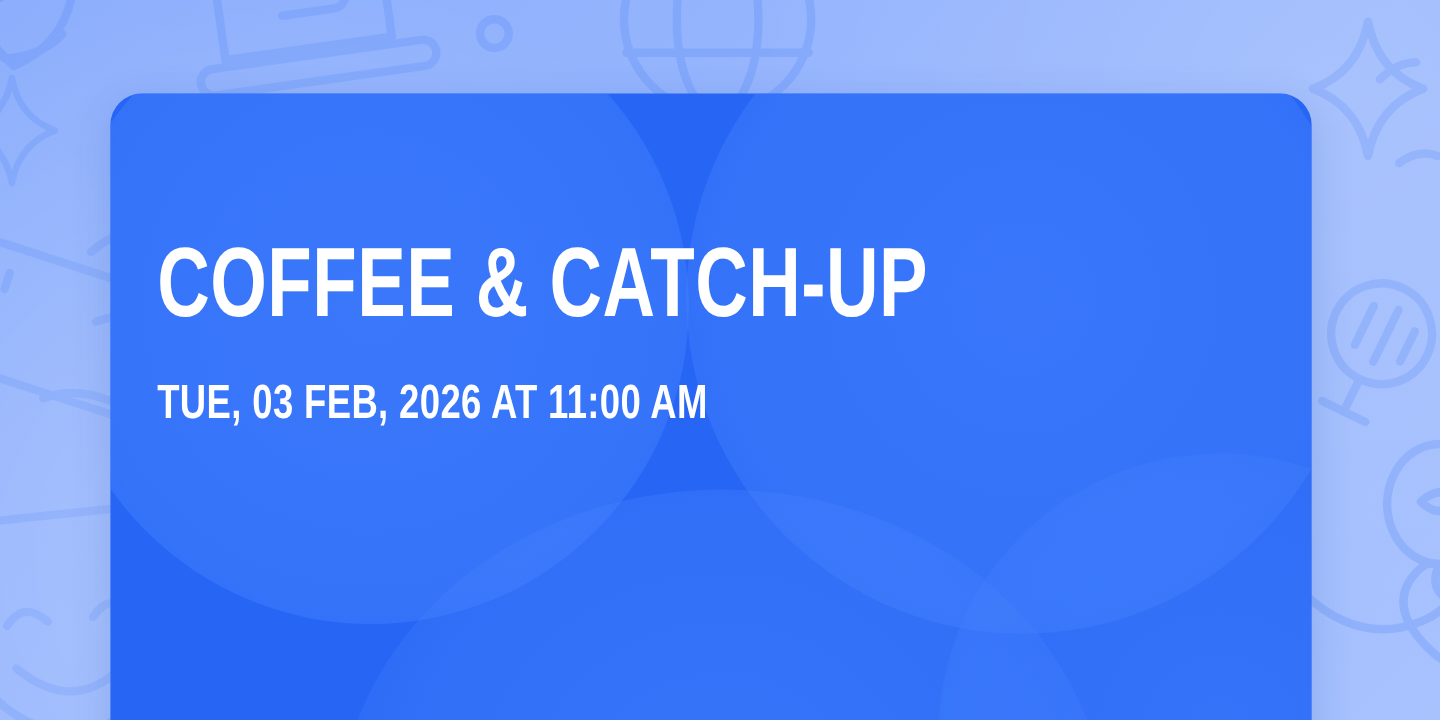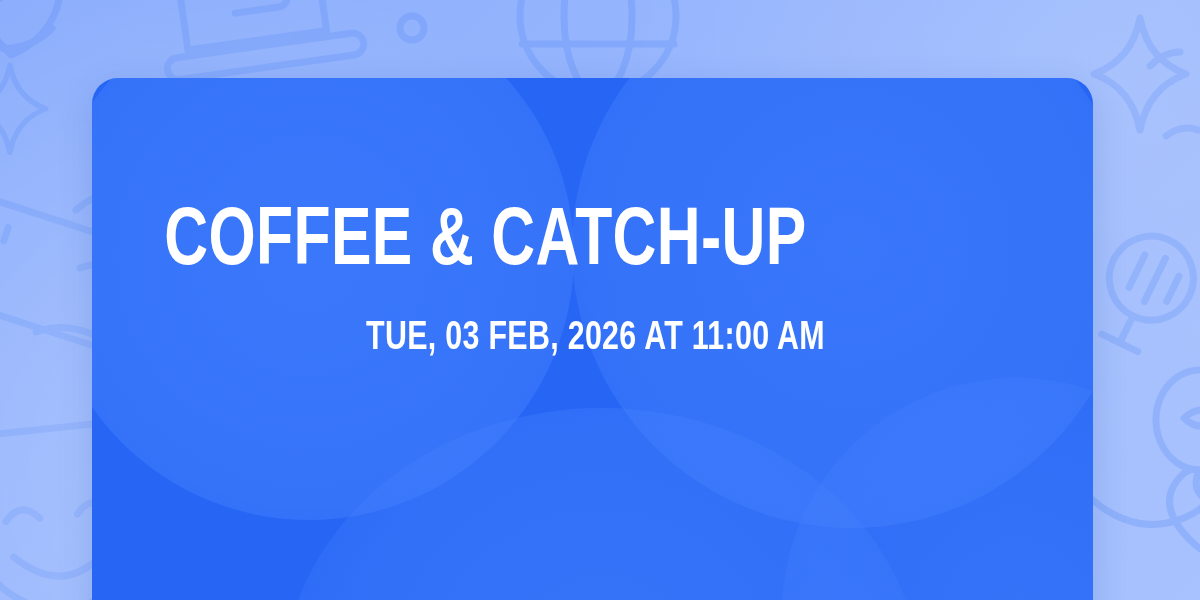--- a/index.html
+++ b/index.html
@@ -101,21 +101,20 @@
     top: 300px;
     background: radial-gradient(circle at 50% 50%, rgba(74,134,255,0.40) 0%, rgba(74,134,255,0.26) 64%, rgba(74,134,255,0.0) 100%);
   }
 
   
   #card-text {
     position: absolute;
     left: 39px;
     top: 120px;
     right: 49px;
-    text-align: right;
   }
 
   #event-title {
     color: #FFFFFF;
     font-family: "Liberation Sans", "DejaVu Sans", sans-serif;
     font-weight: bold;
     font-size: 82px;
     line-height: 0.92;
     letter-spacing: 0.5px;
     text-transform: uppercase;

